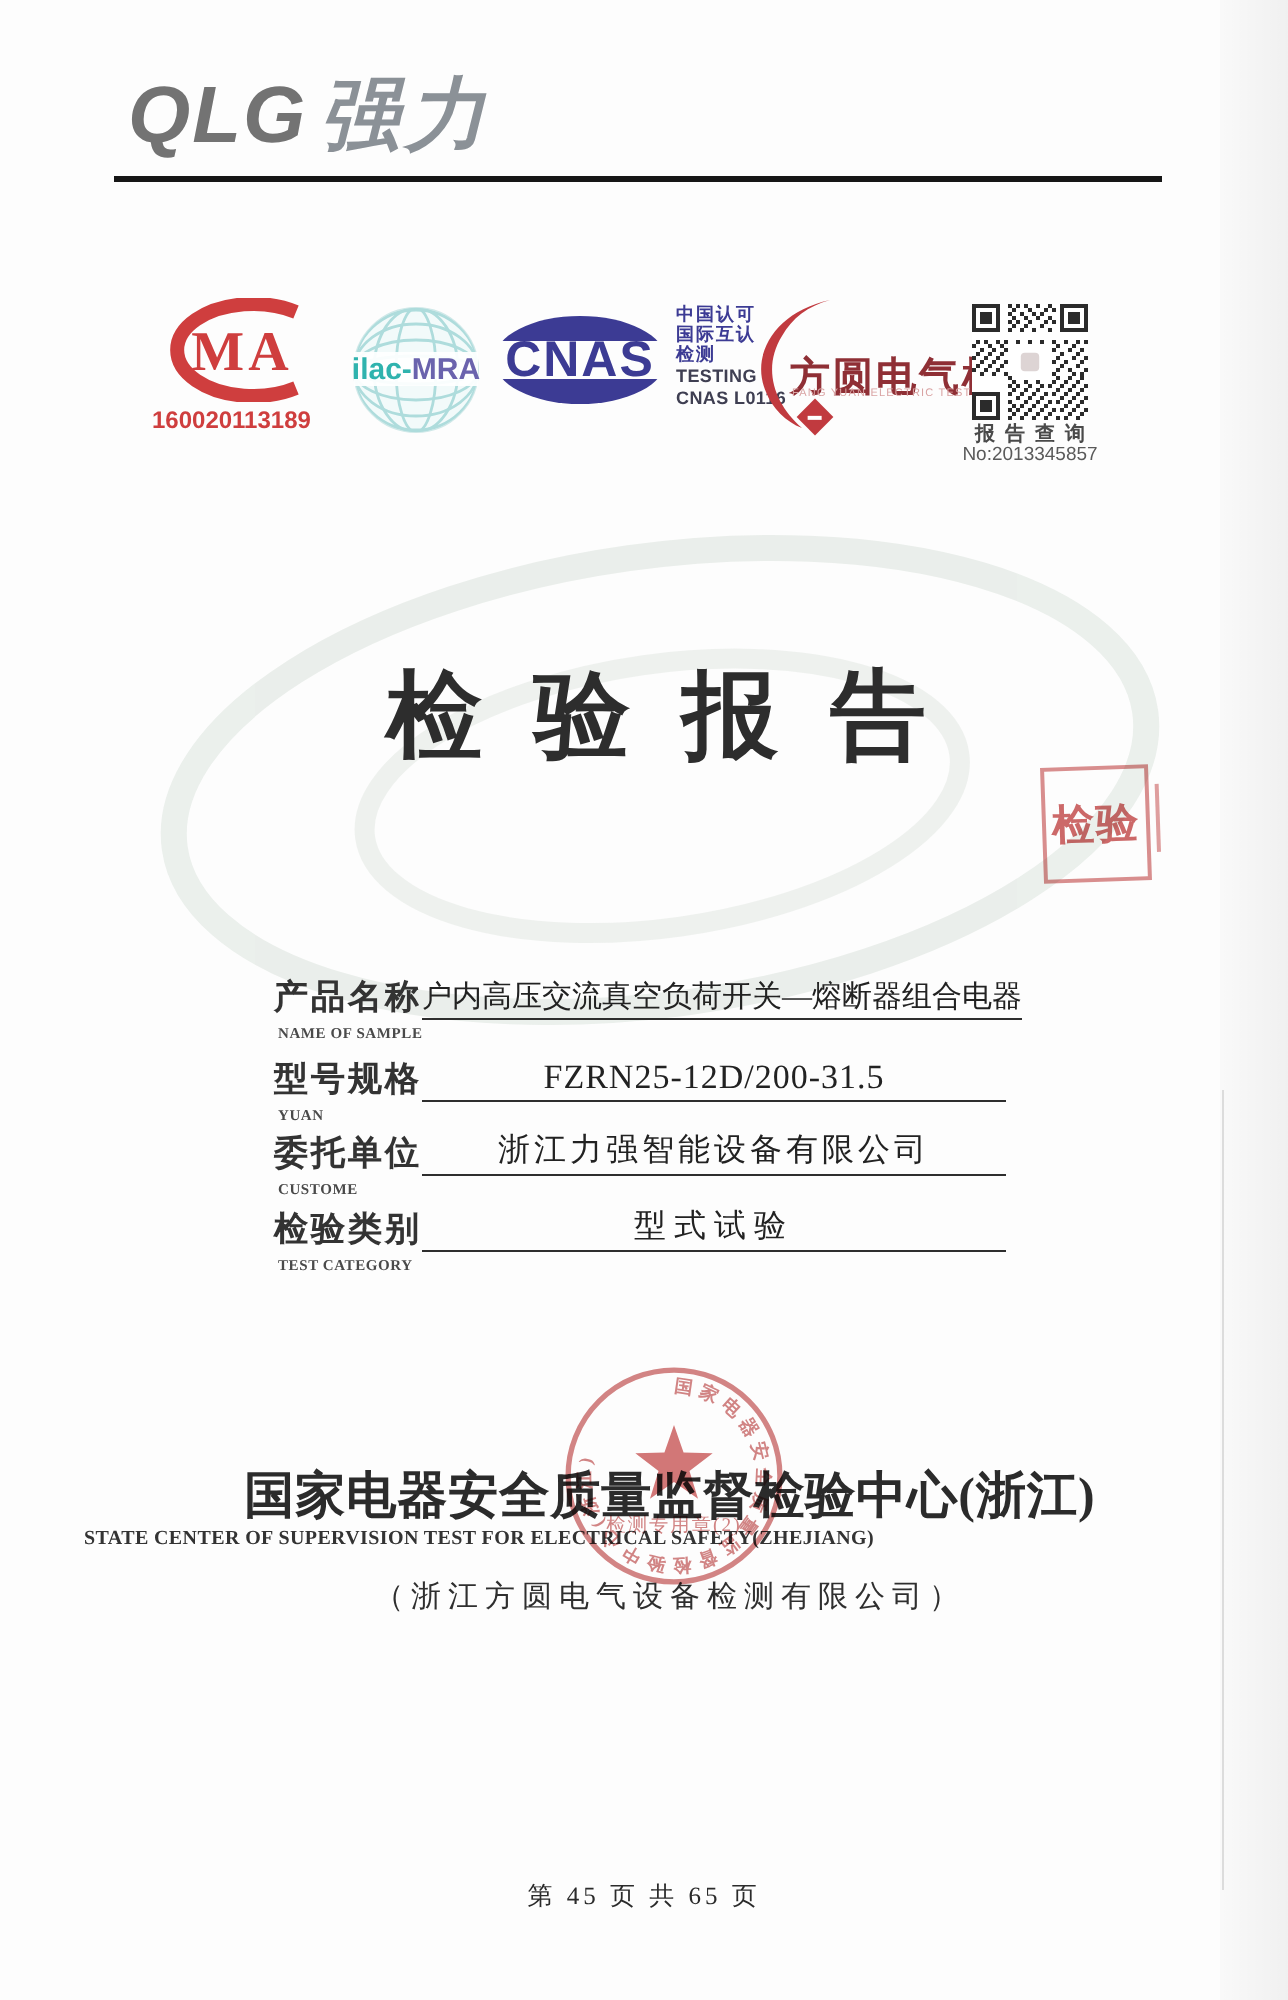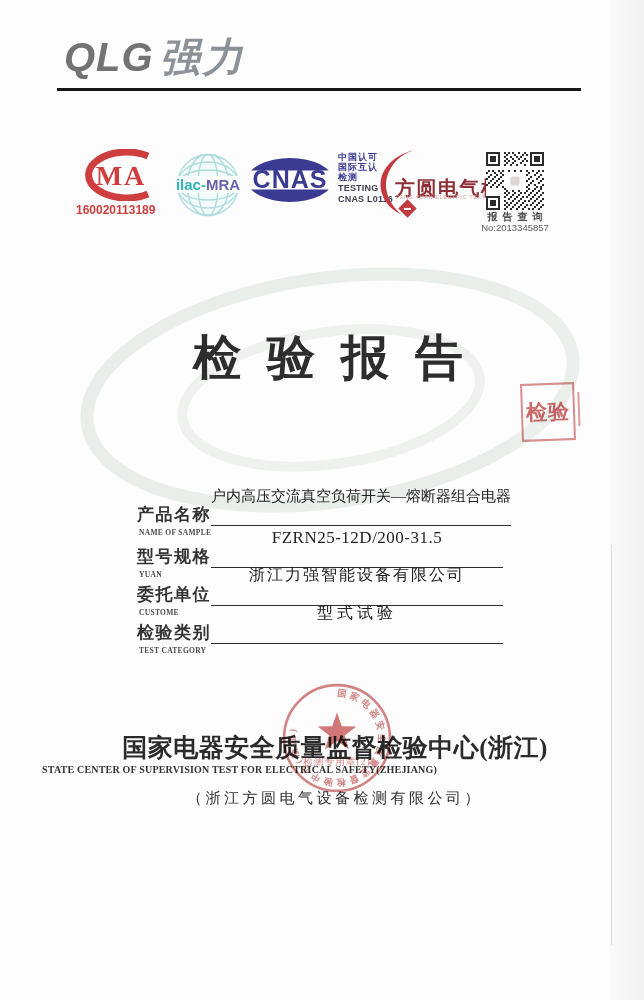--- a/index.html
+++ b/index.html
@@ -34,21 +34,21 @@
   .title-en{left:0;top:390px;width:622px;text-align:center;font-size:25px;font-weight:700;letter-spacing:5px;color:#2d2d2d;z-index:1;}
 
   
   .sstamp{left:521px;top:383px;width:50px;height:54px;border:2.5px solid rgba(206,106,106,.75);color:rgba(198,80,80,.85);font-size:21px;font-weight:700;display:flex;align-items:center;justify-content:center;transform:rotate(-2deg);letter-spacing:1px;z-index:3;mix-blend-mode:multiply;}
   .sstamp:after{content:"";position:absolute;right:-7px;top:8px;width:2px;height:34px;background:rgba(198,80,80,.55);}
 
   
   .frow{left:137px;width:366px;z-index:1;}
   .frow-main{display:flex;align-items:flex-end;}
   .flabel{font-size:17px;letter-spacing:1.5px;white-space:nowrap;color:#333;font-weight:600;}
-  .fvalue{flex:1;text-align:center;border-bottom:1.6px solid #2e2e2e;font-size:16px;padding-bottom:19px;white-space:nowrap;color:#222;}
+  .fvalue{flex:1;text-align:center;border-bottom:1.6px solid #2e2e2e;font-size:16px;padding-bottom:1px;white-space:nowrap;color:#222;}
   .fsub{font-size:7.5px;letter-spacing:.3px;color:#4a4a4a;font-weight:700;margin-top:2px;margin-left:2px;}
   .r1{top:487px;} .r1 .fvalue{font-size:15px;}
   .r2{top:528px;} .r2 .fvalue{font-size:17px;letter-spacing:.5px;}
   .r3{top:565px;} .r3 .fvalue{letter-spacing:2px;}
   .r4{top:603px;} .r4 .fvalue{letter-spacing:4px;}
 
   
   .iss-cn{left:25px;top:731px;width:620px;text-align:center;font-size:25px;font-weight:700;letter-spacing:.5px;color:#2b2b2b;z-index:1;}
   .iss-en{left:42px;top:764px;width:620px;text-align:left;font-size:10px;font-weight:700;letter-spacing:.2px;color:#333;z-index:1;}
   .iss-co{left:25px;top:789px;width:620px;text-align:center;font-size:15px;letter-spacing:3.5px;color:#2f2f2f;z-index:1;}
@@ -179,16 +179,17 @@
       </defs>
     <circle cx="55" cy="55" r="52" fill="none" stroke="#cb6a6a" stroke-width="2.6"></circle>
     <polygon points="55,30 59.7,43.5 74,43.8 62.6,52.5 66.8,66.2 55,58 43.2,66.2 47.4,52.5 36,43.8 50.3,43.5" fill="#cb5a5a"></polygon>
     <text font-size="9" fill="#c96a6a" letter-spacing="3" font-weight="bold"><textPath href="#ringpath">国家电器安全质量监督检验中心(浙江)</textPath></text>
     <text x="55" y="82" text-anchor="middle" font-size="9.5" fill="#c96a6a" letter-spacing="1">检测专用章(2)</text>
   </svg>
   <div class="abs iss-cn">国家电器安全质量监督检验中心(浙江)</div>
   <div class="abs iss-en">STATE CENTER OF SUPERVISION TEST FOR ELECTRICAL SAFETY(ZHEJIANG)</div>
   <div class="abs iss-co">（浙江方圆电气设备检测有限公司）</div>
 
+  <div class="abs footer">第 45 页 共 65 页</div>
 
   <div class="abs edge-band"></div>
   <div class="abs edge-line"></div>
 </div>
 
 </body></html>

